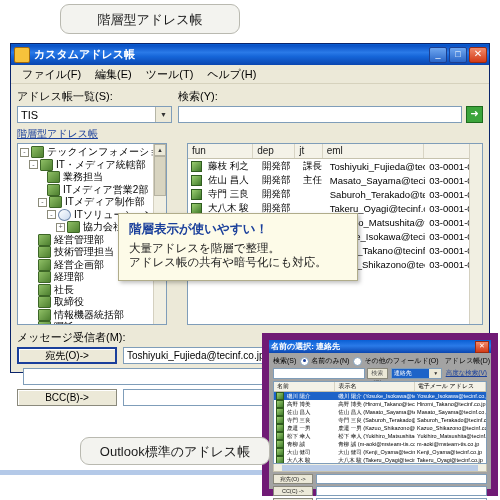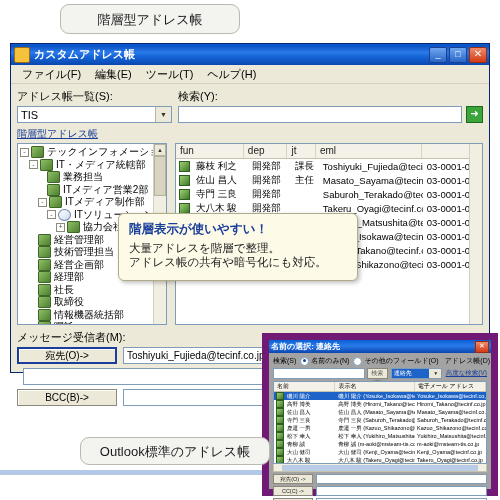--- a/index.html
+++ b/index.html
@@ -79,21 +79,21 @@
   .tnode{display:flex;align-items:center;height:12.5px;white-space:nowrap;}
   .tw{width:9px;height:9px;flex:none;display:flex;align-items:center;justify-content:center;
       font-size:8px;color:#555;}
   .tw.box{border:1px solid #8b8b7a;background:#fff;font-size:7px;line-height:6px;
       width:7px;height:7px;margin-right:2px;}
   .ticon{width:11px;height:10px;flex:none;margin-right:3px;
       background:linear-gradient(135deg,#8fbf66,#4e8030);border:1px solid #3d6627;border-radius:1px;}
   .ticon.glass{background:linear-gradient(135deg,#ffffff,#c9d9ef);border-color:#6b84a8;border-radius:50%;}
   .tlabel{font-size:10px;}
 
-  .listpane{flex:1;margin-left:8px;border:1px solid #7f9db9;background:#fff;
+  .listpane{flex:1;margin-left:20px;border:1px solid #7f9db9;background:#fff;
     box-sizing:border-box;overflow:hidden;position:relative;}
   .lhead{display:flex;height:14px;background:#f4f2e8;border-bottom:1px solid #c6c2ae;}
   .lhead div{font-size:10px;color:#222;padding:1px 0 0 4px;border-right:1px solid #d8d4c4;
     box-sizing:border-box;white-space:nowrap;overflow:hidden;}
   .lrow{display:flex;height:14px;align-items:center;}
   .lrow div{font-size:9.5px;color:#000;padding-left:4px;box-sizing:border-box;
     white-space:nowrap;overflow:hidden;}
   .pic{width:9px;height:9px;flex:none;margin-left:3px;margin-right:2px;
     background:linear-gradient(135deg,#9ccf72,#3f7a2a);border:1px solid #2f5c1f;}
   .c-fun{width:88px;}
@@ -110,21 +110,21 @@
   .recbtn{width:100px;height:17px;background:#ece9d8;border:1px solid #8a897c;
     box-sizing:border-box;font-size:10px;text-align:center;line-height:15px;
     box-shadow:inset 1px 1px 0 #fff;}
   .recbtn.primary{border:2px solid #1a3f9b;line-height:13px;}
   .recfield{flex:1;margin-left:6px;height:17px;border:1px solid #7f9db9;background:#fff;
     box-sizing:border-box;font-size:10px;padding:2px 0 0 3px;white-space:nowrap;overflow:hidden;}
 
   
   #callout{
     position:absolute;left:118px;top:213px;width:240px;height:68px;
-    background:#fdfbe8;border:1px solid #b0ac8a;border-radius:6px;
+    background:#fdfbe8;border:1px solid #b0ac8a;border-radius:0;
     box-shadow:2px 2px 4px rgba(0,0,0,.25);padding:7px 10px;box-sizing:border-box;
   }
   #callout .ctitle{color:#1a3f9b;font-weight:bold;font-size:12.5px;margin-bottom:3px;}
   #callout .cline{color:#222;font-size:11.5px;line-height:1.25;}
 
   
   #owin{position:absolute;left:262px;top:333px;width:236px;height:163px;
     border:7px solid #701a75;box-sizing:border-box;background:#a3a3a3;}
   .otitle{height:13px;background:linear-gradient(to bottom,#0a5fd4,#2a7ae8 45%,#0a46b0);
      display:flex;align-items:center;padding:0 2px;}

